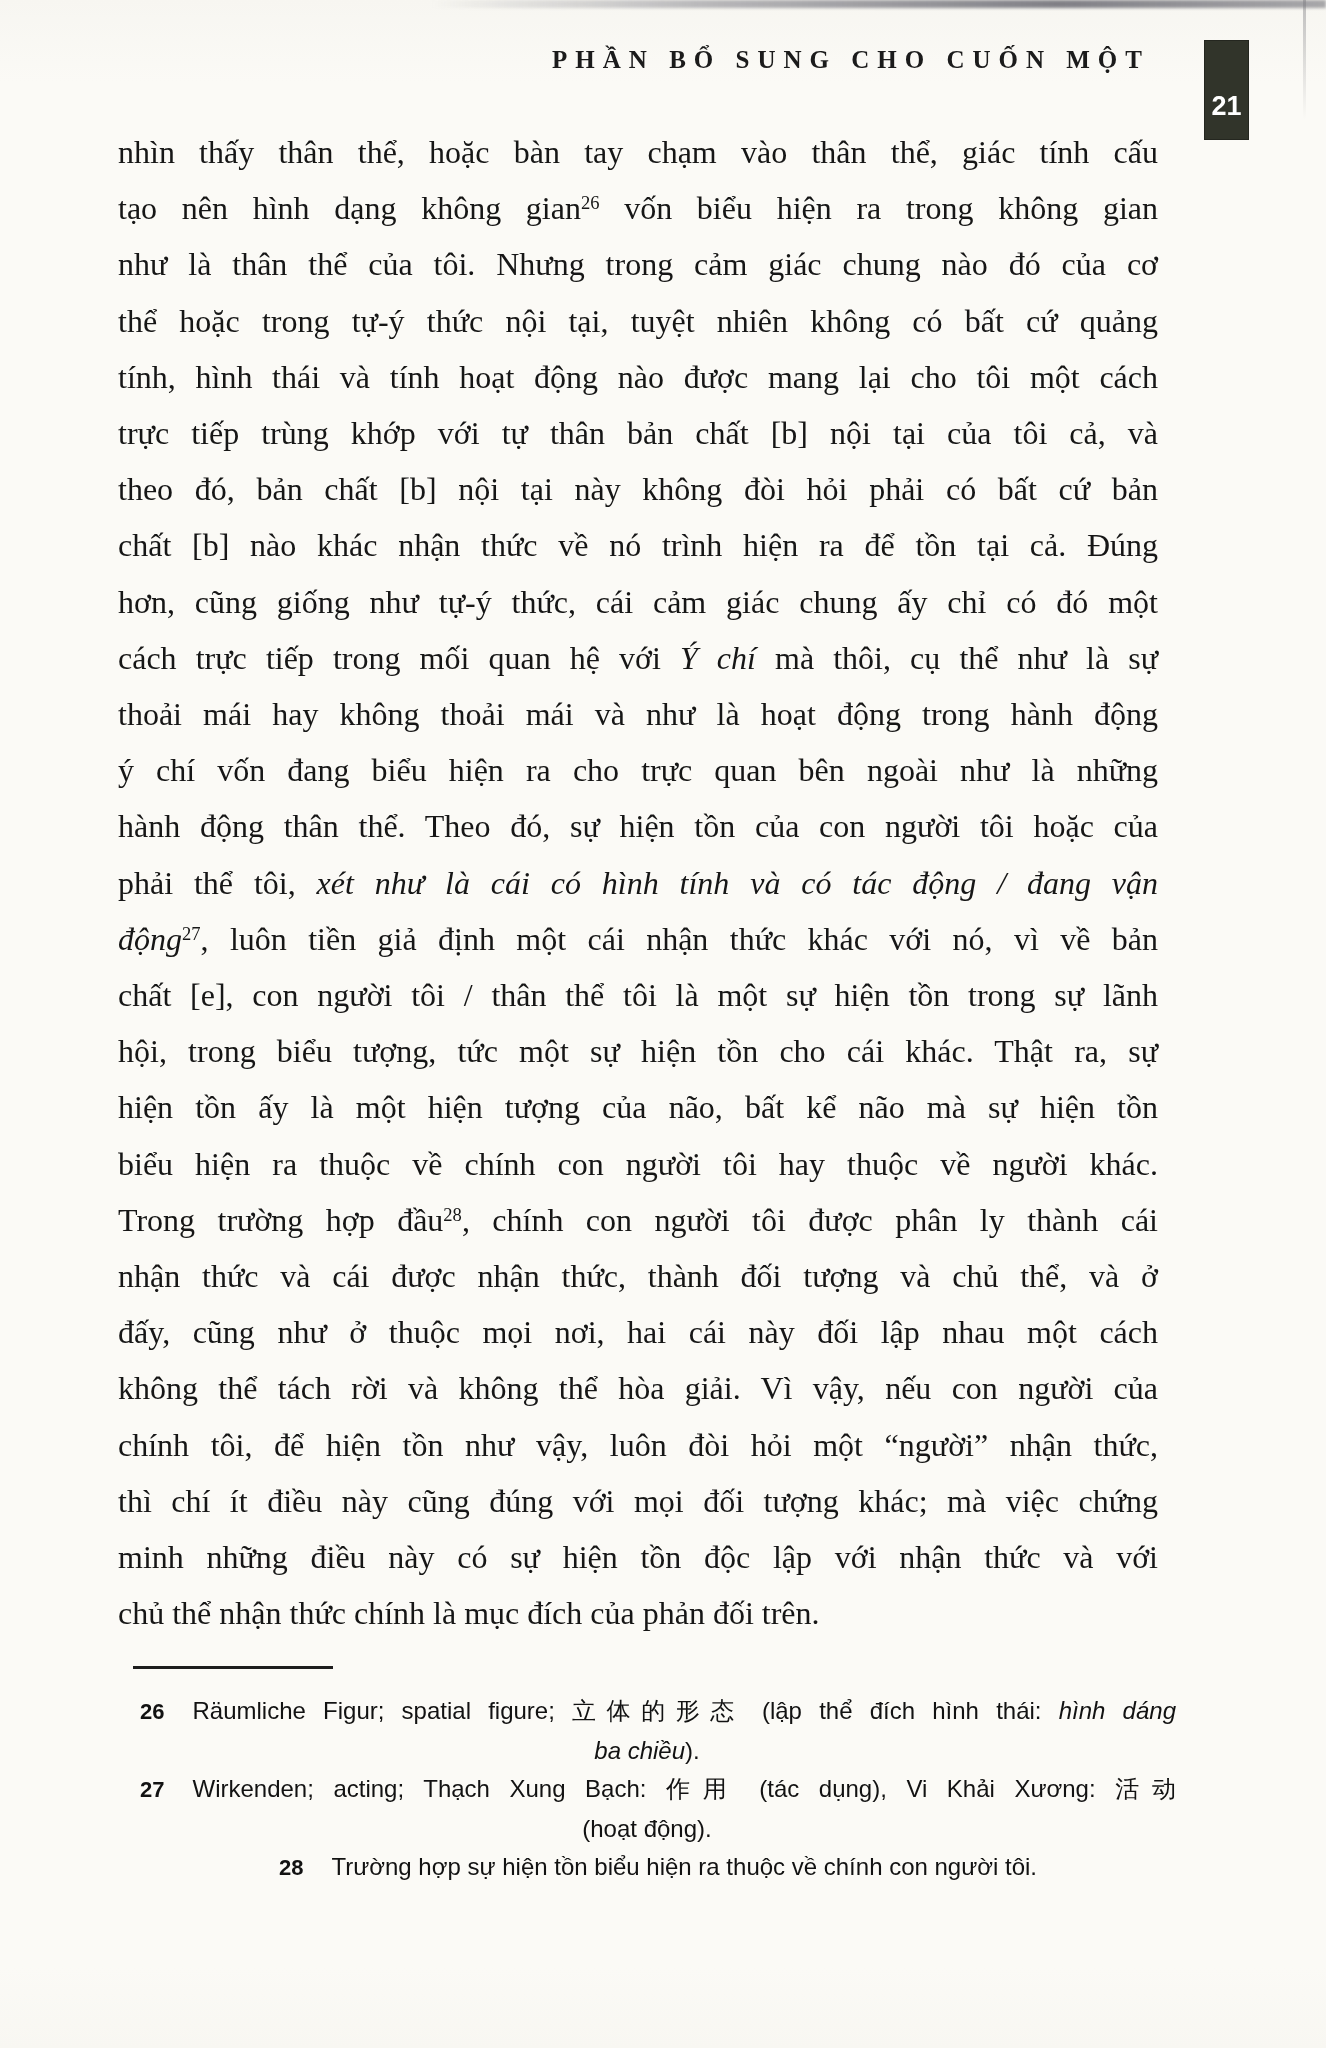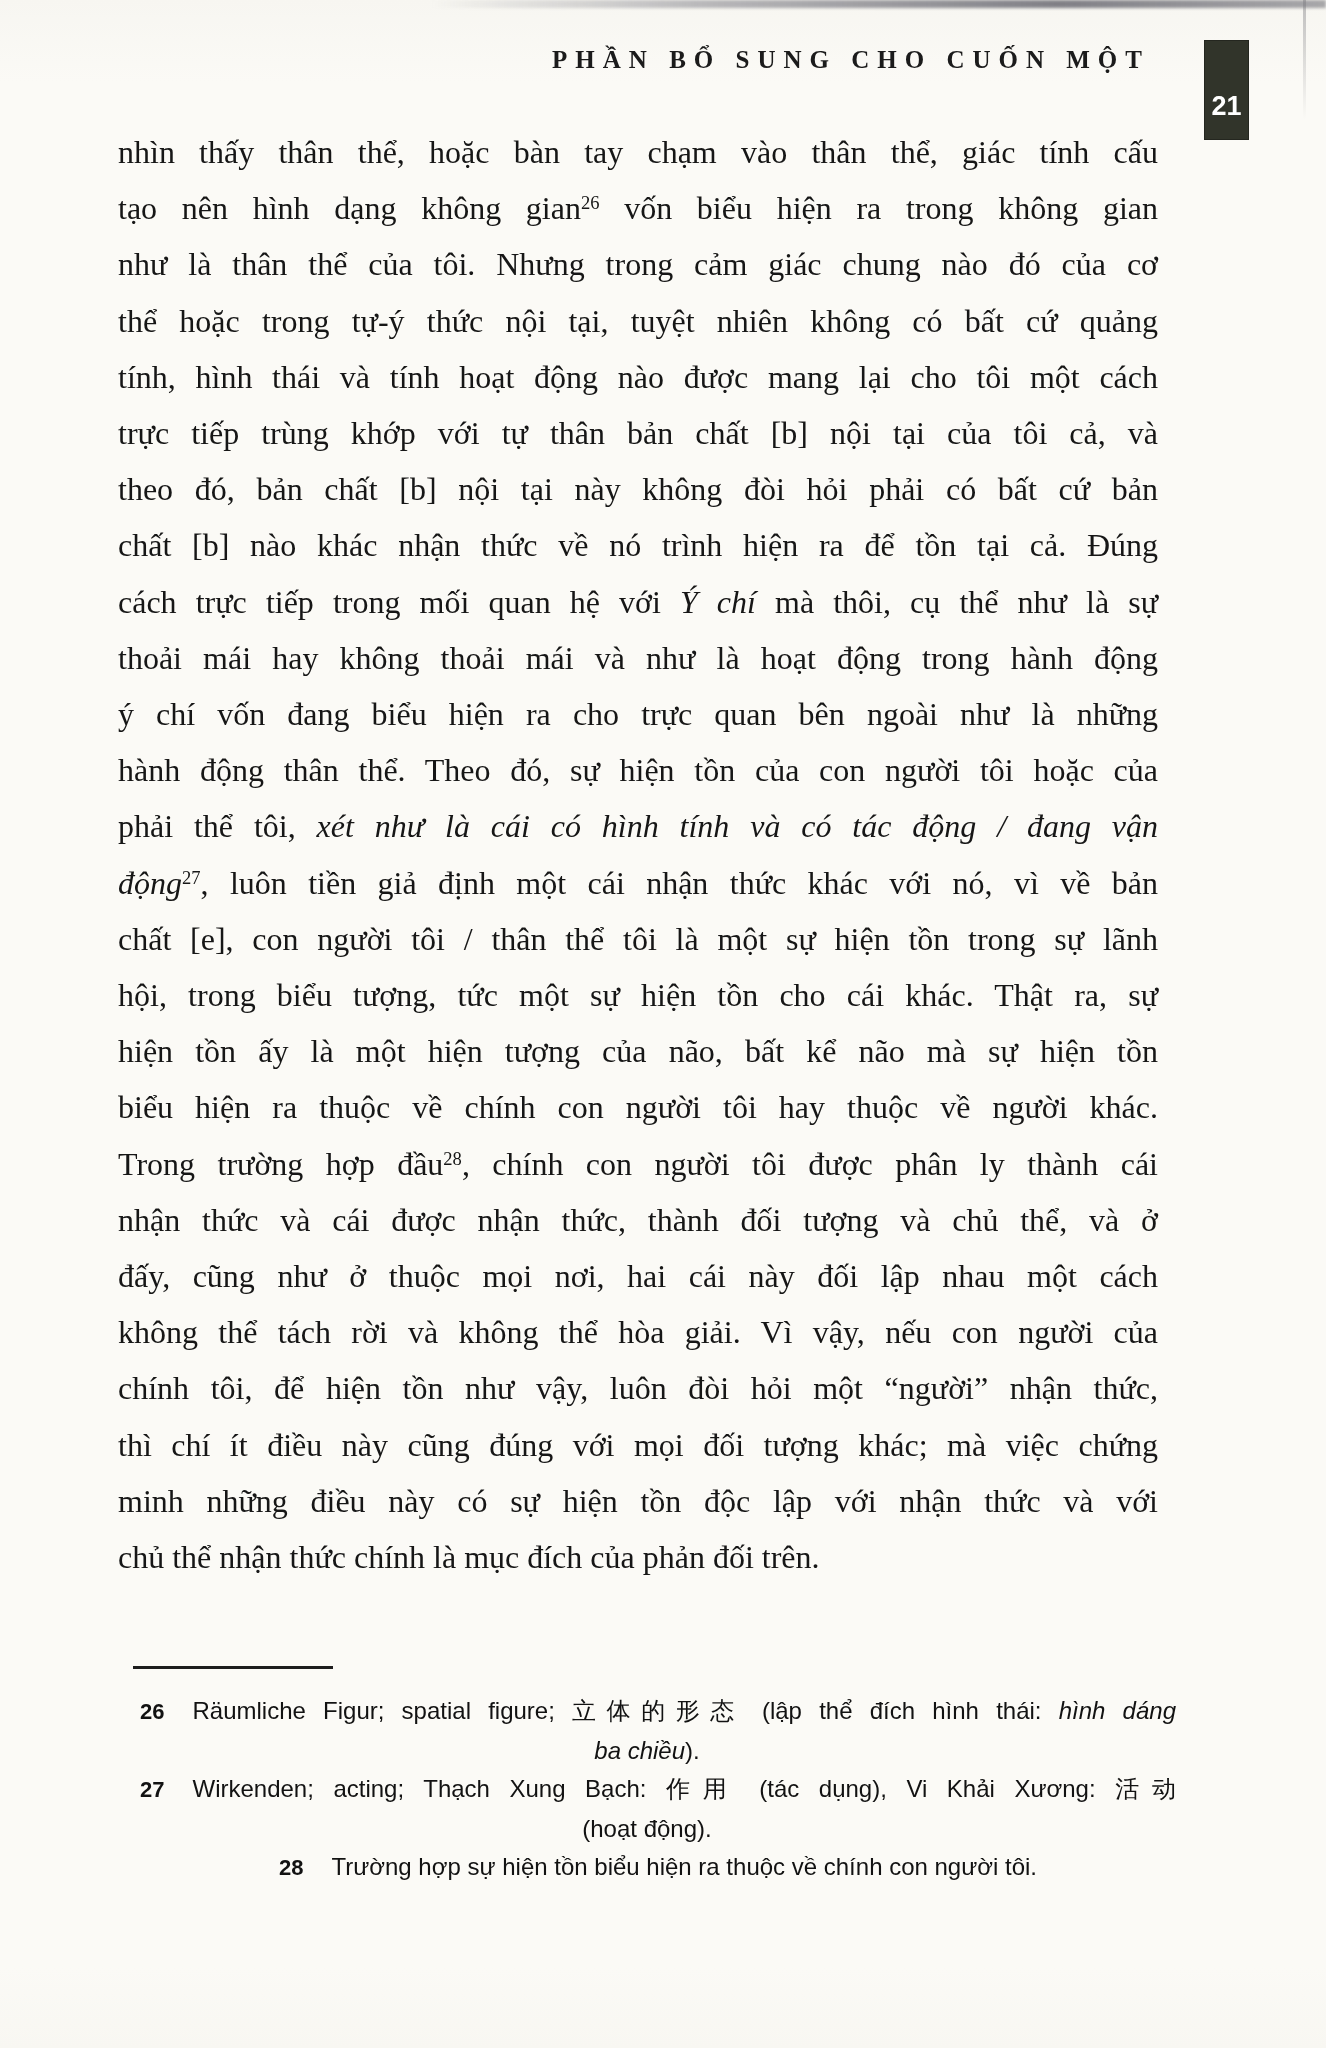--- a/index.html
+++ b/index.html
@@ -90,20 +90,21 @@
 
   <div class="body-text" id="body-text">
       <div class="line"><span>nhìn thấy thân thể, hoặc bàn tay chạm vào thân thể, giác tính cấu</span></div>
       <div class="line"><span>tạo nên hình dạng không gian</span><span class="sup">26</span><span> vốn biểu hiện ra trong không gian</span></div>
       <div class="line"><span>như là thân thể của tôi. Nhưng trong cảm giác chung nào đó của cơ</span></div>
       <div class="line"><span>thể hoặc trong tự-ý thức nội tại, tuyệt nhiên không có bất cứ quảng</span></div>
       <div class="line"><span>tính, hình thái và tính hoạt động nào được mang lại cho tôi một cách</span></div>
       <div class="line"><span>trực tiếp trùng khớp với tự thân bản chất [b] nội tại của tôi cả, và</span></div>
       <div class="line"><span>theo đó, bản chất [b] nội tại này không đòi hỏi phải có bất cứ bản</span></div>
       <div class="line"><span>chất [b] nào khác nhận thức về nó trình hiện ra để tồn tại cả. Đúng</span></div>
+      <div class="line"><span>hơn, cũng giống như tự-ý thức, cái cảm giác chung ấy chỉ có đó một</span></div>
       <div class="line"><span>cách trực tiếp trong mối quan hệ với </span><span class="i">Ý chí</span><span> mà thôi, cụ thể như là sự</span></div>
       <div class="line"><span>thoải mái hay không thoải mái và như là hoạt động trong hành động</span></div>
       <div class="line"><span>ý chí vốn đang biểu hiện ra cho trực quan bên ngoài như là những</span></div>
       <div class="line"><span>hành động thân thể. Theo đó, sự hiện tồn của con người tôi hoặc của</span></div>
       <div class="line"><span>phải thể tôi, </span><span class="i">xét như là cái có hình tính và có tác động / đang vận</span></div>
       <div class="line"><span class="i">động</span><span class="sup">27</span><span>, luôn tiền giả định một cái nhận thức khác với nó, vì về bản</span></div>
       <div class="line"><span>chất [e], con người tôi / thân thể tôi là một sự hiện tồn trong sự lãnh</span></div>
       <div class="line"><span>hội, trong biểu tượng, tức một sự hiện tồn cho cái khác. Thật ra, sự</span></div>
       <div class="line"><span>hiện tồn ấy là một hiện tượng của não, bất kể não mà sự hiện tồn</span></div>
       <div class="line"><span>biểu hiện ra thuộc về chính con người tôi hay thuộc về người khác.</span></div>

